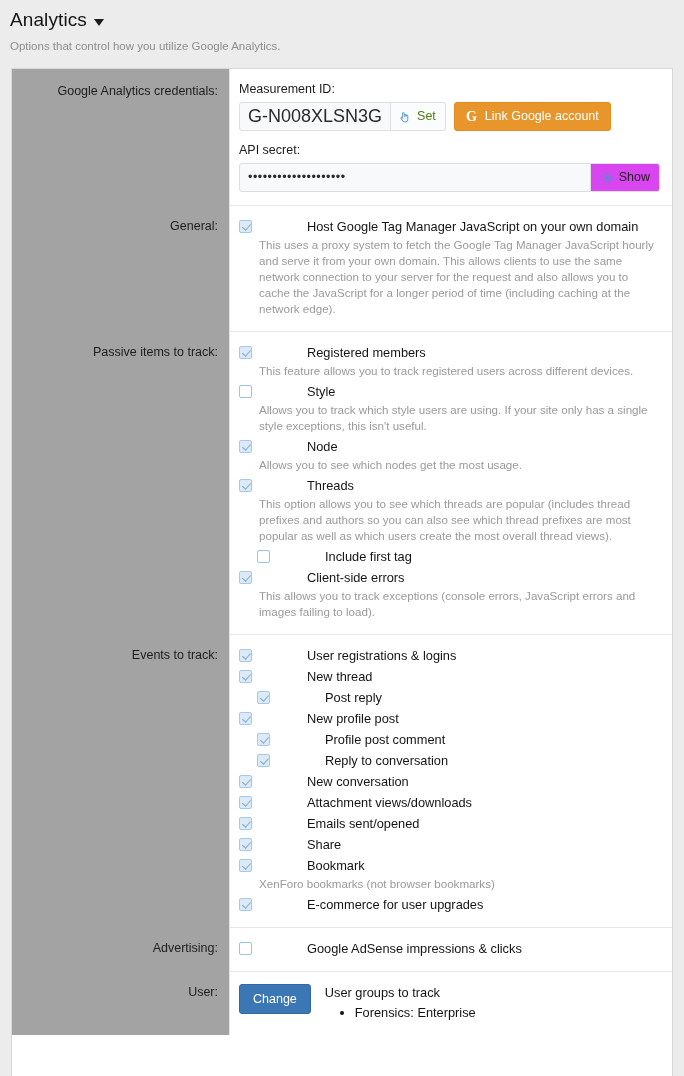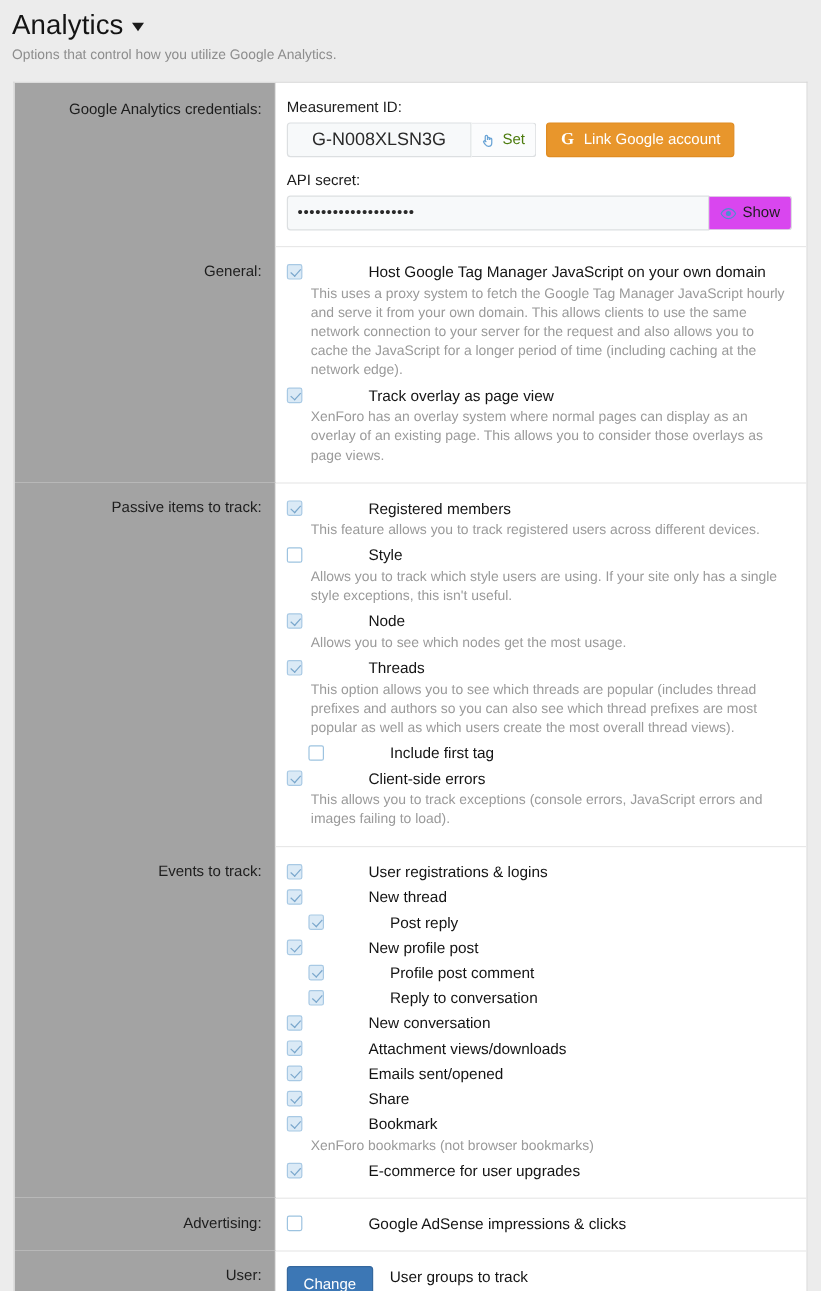--- a/index.html
+++ b/index.html
@@ -8,21 +8,21 @@
     width: 684px; height: 1076px;
     background: #ececec;
     font-family: "Liberation Sans", sans-serif;
     -webkit-font-smoothing: antialiased;
   }
   body { overflow: hidden; position: relative; }
 
   
   .page-head { padding: 6px 10px 0 10px; }
   .page-title {
-    font-size: 23px; font-weight: 400; color: #141414;
+    font-size: 19px; font-weight: 400; color: #141414;
     line-height: 28px; display: flex; align-items: center; gap: 7px;
     letter-spacing: .1px;
   }
   .caret {
     width: 0; height: 0; border-left: 5.5px solid transparent;
     border-right: 5.5px solid transparent; border-top: 7px solid #1c1c1c;
     display: inline-block; margin-top: 5px;
   }
   .page-desc {
     font-size: 11.5px; color: #8d8d8d; margin-top: 5px; line-height: 15px;
@@ -57,21 +57,21 @@
   .filler { display: flex; flex: 1; }
   .filler-label { width: 218px; min-width: 218px; background: #f4f4f4; border-right: 1px solid #e3e3e3; }
   .filler-body { flex: 1; background: #fff; }
 
   
   .field-label { font-size: 12.5px; color: #1b1b1b; margin-bottom: 5px; line-height: 16px; }
   .field-label.second { margin-top: 11px; }
   .input-row { display: flex; align-items: stretch; }
   .text-input {
     background: #f7f9fa; border: 1px solid #dcdfe1; border-radius: 3px 0 0 3px;
-    font-size: 15px; color: #2a2a2a; padding: 5px 20px; line-height: 17px;
+    font-size: 18px; color: #2a2a2a; padding: 5px 8px; line-height: 17px;
     min-width: 114px;
   }
   .btn-set {
     background: #fbfcfd; border: 1px solid #dcdfe1; border-left: none;
     border-radius: 0 3px 3px 0; font-size: 12.5px; color: #4d7c0f;
     padding: 5px 9px 5px 7px; display: flex; align-items: center; gap: 5px;
     cursor: pointer; line-height: 17px;
   }
   .hand-icon { width: 14px; height: 14px; display: block; }
   .btn-google {
@@ -181,27 +181,20 @@
   <div class="row">
     <div class="row-label">General:</div>
     <div class="row-body">
         <div class="chk">
           <span class="box on"></span>
           <div class="chk-text">
             <div class="chk-label">Host Google Tag Manager JavaScript on your own domain</div>
             <div class="chk-desc">This uses a proxy system to fetch the Google Tag Manager JavaScript hourly and serve it from your own domain. This allows clients to use the same network connection to your server for the request and also allows you to cache the JavaScript for a longer period of time (including caching at the network edge).</div>
           </div>
         </div>
-        <div class="chk">
-          <span class="box on"></span>
-          <div class="chk-text">
-            <div class="chk-label">Track overlay as page view</div>
-            <div class="chk-desc">XenForo has an overlay system where normal pages can display as an overlay of an existing page. This allows you to consider those overlays as page views.</div>
-          </div>
-        </div>
       </div>
   </div>
 
   <div class="row">
     <div class="row-label">Passive items to track:</div>
     <div class="row-body">
         <div class="chk">
           <span class="box on"></span>
           <div class="chk-text">
             <div class="chk-label">Registered members</div>

